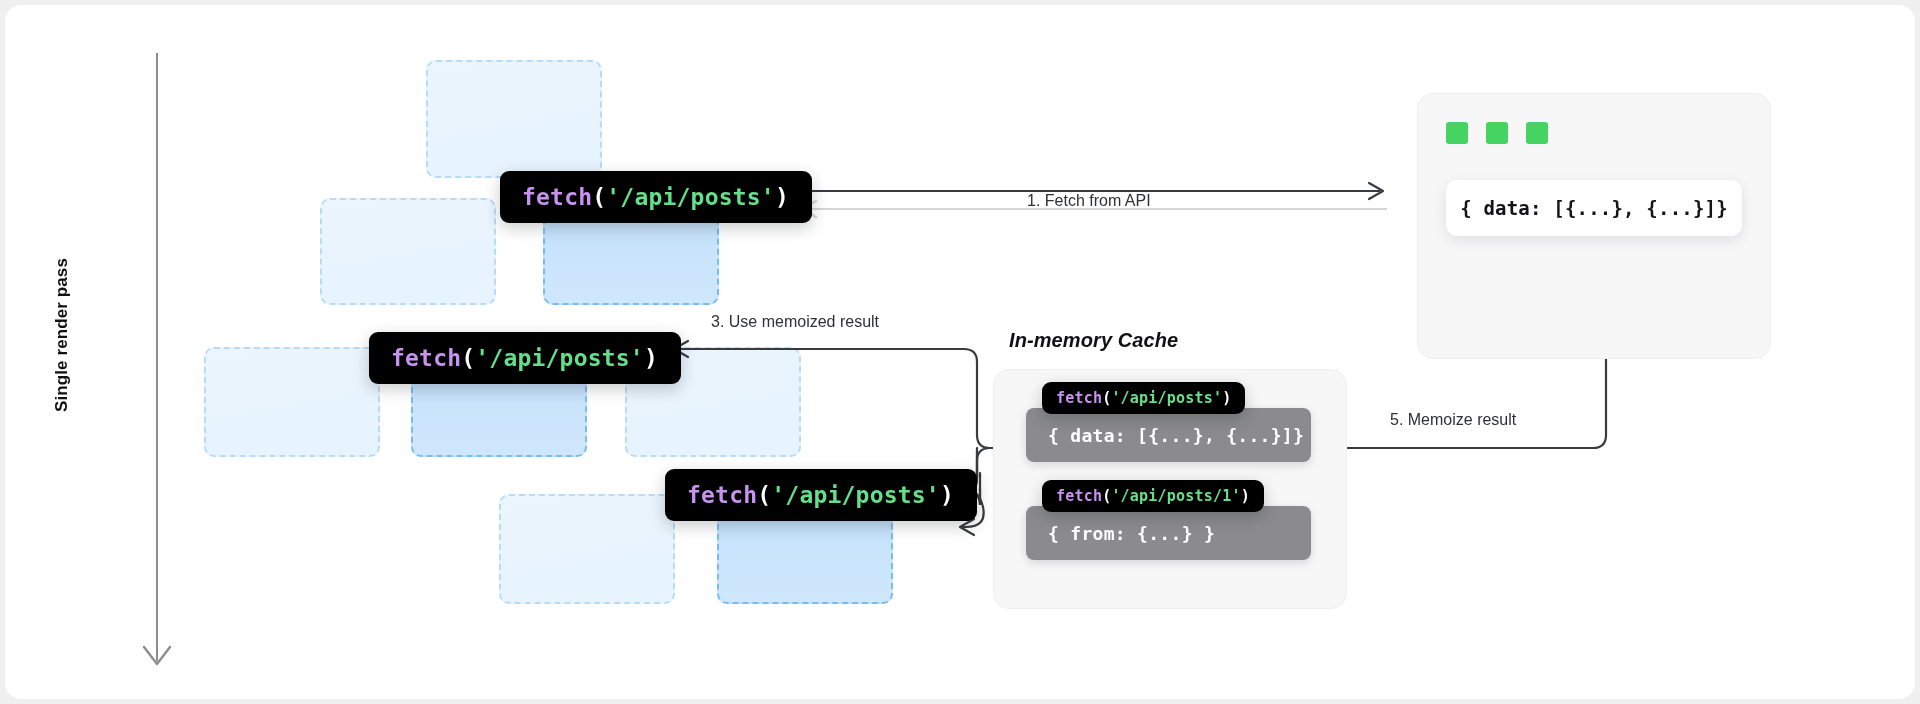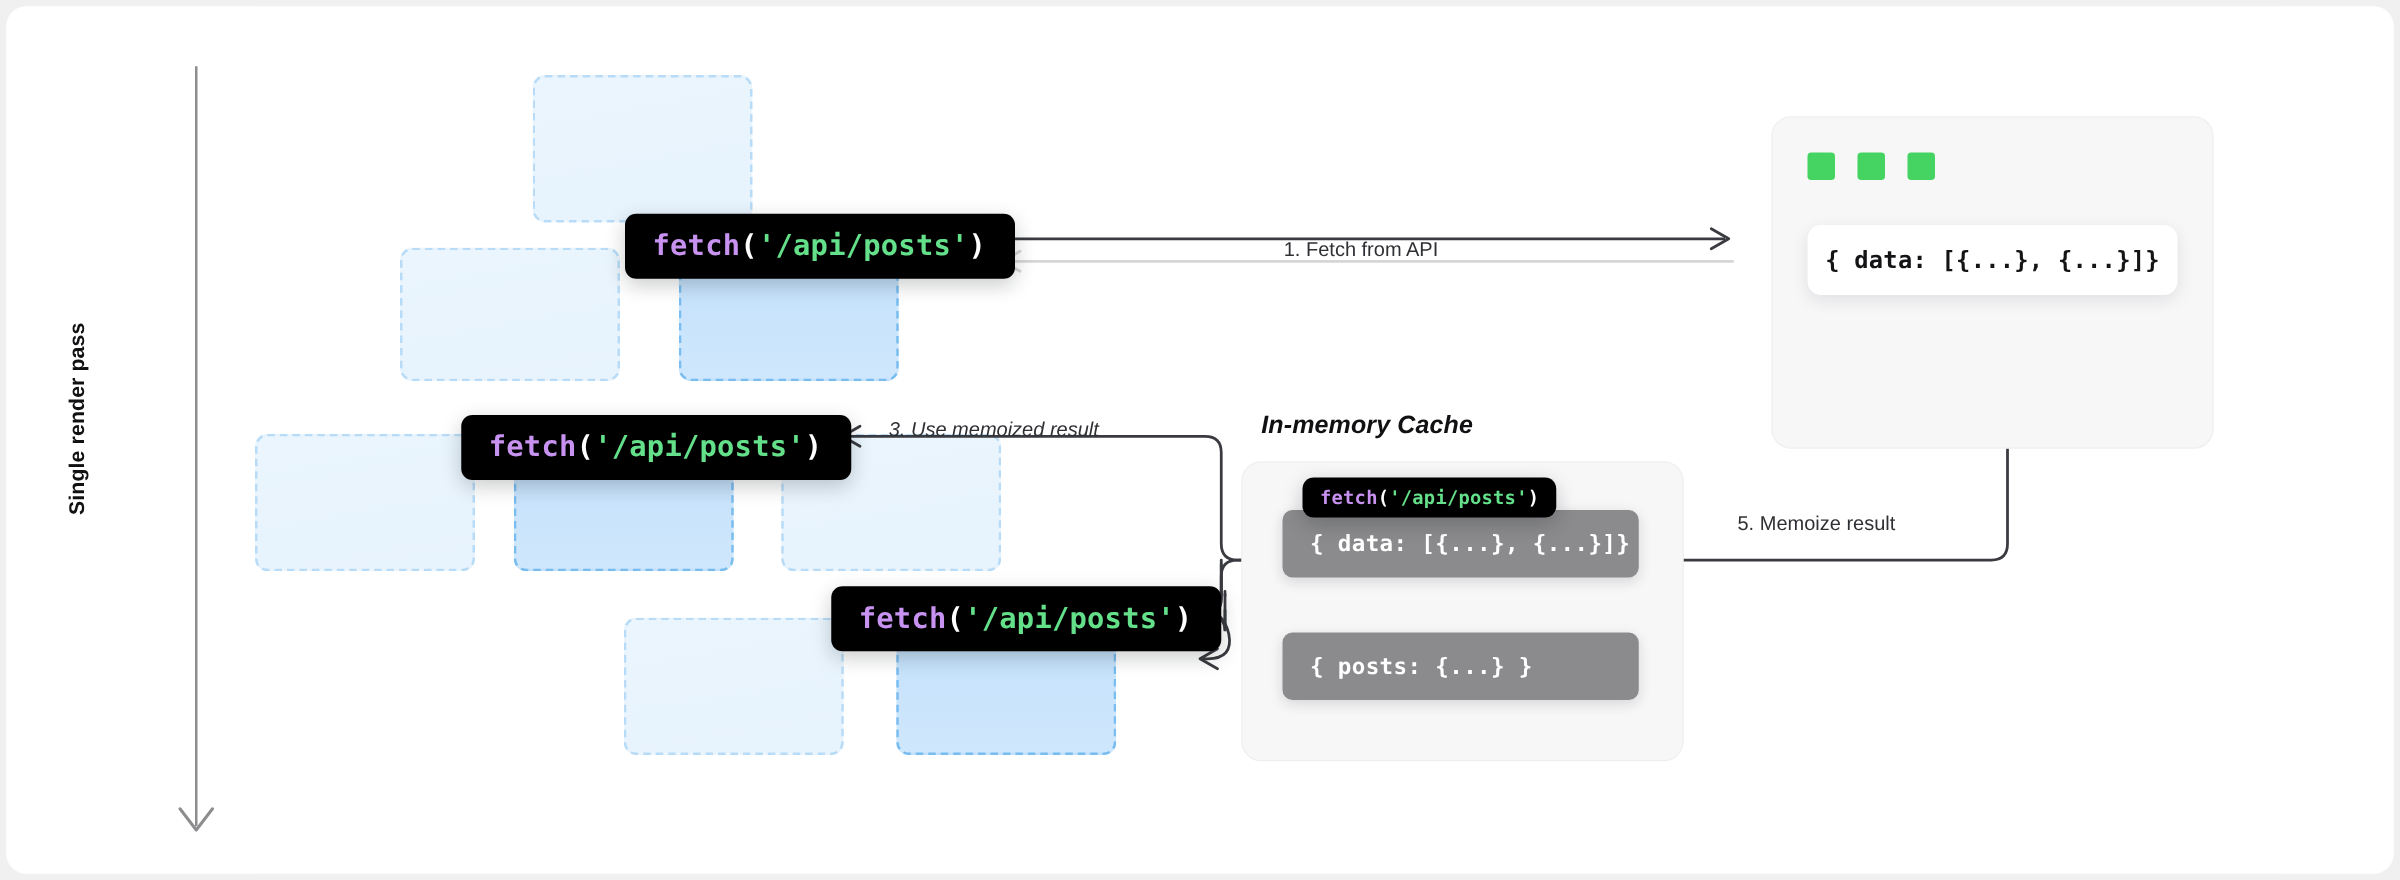--- a/index.html
+++ b/index.html
@@ -244,21 +244,21 @@
       <path d="M972 452 Q988 462 988 492 Q988 510 970 510 L966 490" fill="none" stroke="none"></path>
       <path d="M962 486 Q978 486 980 505 Q982 524 963 524 L957 524 L962 486" fill="none" stroke="none"></path>
       <path d="M972 446 L972 470 Q972 484 958 484 Q974 484 978 502 Q982 522 961 522 L958 522" fill="none" stroke="#3a3b40" stroke-width="2.2" stroke-linecap="round" stroke-linejoin="round"></path>
       <path d="M969 514 L955 522 L969 530" fill="none" stroke="#3a3b40" stroke-width="2.2" stroke-linecap="round" stroke-linejoin="round"></path>
 
       <path d="M1022 443 L1003 443" fill="none" stroke="#3a3b40" stroke-width="2.2"></path>
     </svg>
 
     <div class="conn-label" style="left:1022px; top:151px;margin-top:36px;">1. Fetch from API</div>
     <div class="conn-label" style="left:1385px; top:406px;">5. Memoize result</div>
-    <div class="conn-label" style="left:706px; top:331px;font-style:italic;">3. Use memoized result</div>
+    <div class="conn-label" style="left:706px; top:308px;">3. Use memoized result</div>
 
     <div class="chip" style="left:495px; top:166px; width:290px; height:52px; padding:0 0 0 22px;">
       <span class="code"><span class="tok-fn">fetch</span><span class="tok-p">(</span><span class="tok-str">'/api/posts'</span><span class="tok-p">)</span></span>
     </div>
 
     <div class="chip" style="left:364px; top:327px; width:290px; height:52px; padding:0 0 0 22px;">
       <span class="code"><span class="tok-fn">fetch</span><span class="tok-p">(</span><span class="tok-str">'/api/posts'</span><span class="tok-p">)</span></span>
     </div>
 
     <div class="chip" style="left:660px; top:464px; width:290px; height:52px; padding:0 0 0 22px;">
@@ -284,20 +284,23 @@
         <div class="cache-card">
           <span class="payload">{ data: [{...}, {...}]}</span>
         </div>
         <div class="chip small" style="height:32px; padding:0 14px;">
           <span class="code"><span class="tok-fn">fetch</span><span class="tok-p">(</span><span class="tok-str">'/api/posts'</span><span class="tok-p">)</span></span>
         </div>
       </div>
 
       <div class="cache-entry e2">
         <div class="cache-card">
-          <span class="payload">{ posts: {...} }</span>
+          <span class="payload">{ from: {...} }</span>
+        </div>
+        <div class="chip small" style="height:32px; padding:0 14px;">
+          <span class="code"><span class="tok-fn">fetch</span><span class="tok-p">(</span><span class="tok-str">'/api/posts/1'</span><span class="tok-p">)</span></span>
         </div>
       </div>
 
     </div>
 
   </div>
 </div>
 
 </body></html>

